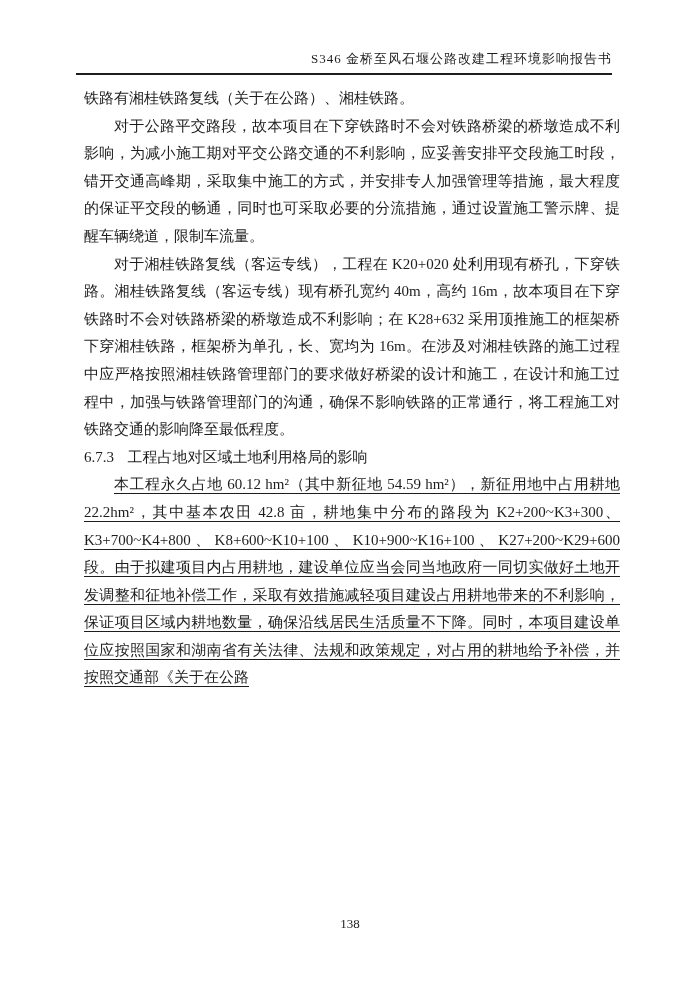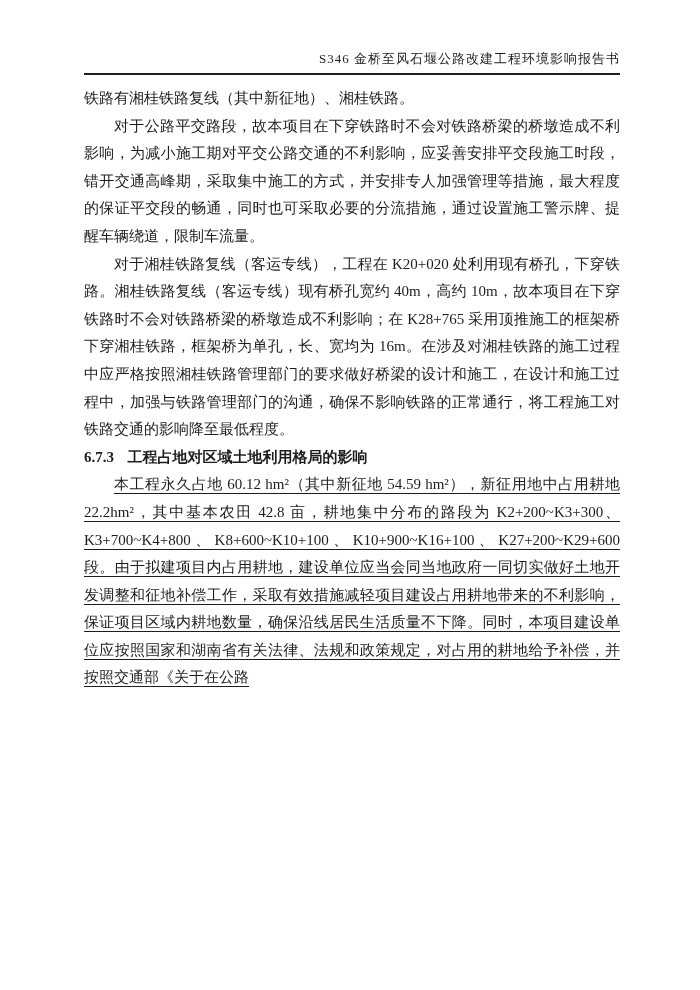--- a/index.html
+++ b/index.html
@@ -13,21 +13,21 @@
     height: 990px;
     margin: 0 auto;
     background: #ffffff;
     font-family: "Liberation Serif", "DejaVu Serif", serif;
     color: #1d1d1f;
     overflow: hidden;
   }
   .header {
     position: absolute;
     top: 50px;
-    left: 84px;
+    left: 76px;
     width: 536px;
     text-align: right;
     font-size: 13px;
     letter-spacing: 1px;
     padding-bottom: 5px;
     border-bottom: 2px solid #1d1d1f;
     white-space: nowrap;
   }
   .doc-body {
     position: absolute;
@@ -45,21 +45,20 @@
   .para.indent {
     text-indent: 2em;
   }
   .para.underlined {
     text-decoration: underline;
     text-decoration-thickness: 1px;
     text-underline-offset: 4px;
   }
   .heading {
     text-align: left;
-    font-weight: bold;
   }
   .heading .h-num {
     margin-right: 0.9em;
   }
   .footer {
     position: absolute;
     top: 916px;
     left: 0;
     width: 700px;
     text-align: center;
@@ -68,20 +67,23 @@
 </style>
 </head>
 <body>
 
 <div class="page">
   <div class="header">
     <span>S346 金桥至风石堰公路改建工程环境影响报告书</span>
   </div>
 
   <div class="doc-body" id="doc-body">
-      <p class="para">铁路有湘桂铁路复线（其中新征地）、湘桂铁路。</p>
+      <p class="para">铁路有湘桂铁路复线（关于在公路）、湘桂铁路。</p>
       <p class="para indent">对于公路平交路段，故本项目在下穿铁路时不会对铁路桥梁的桥墩造成不利影响，为减小施工期对平交公路交通的不利影响，应妥善安排平交段施工时段，错开交通高峰期，采取集中施工的方式，并安排专人加强管理等措施，最大程度的保证平交段的畅通，同时也可采取必要的分流措施，通过设置施工警示牌、提醒车辆绕道，限制车流量。</p>
-      <p class="para indent">对于湘桂铁路复线（客运专线），工程在 K20+020 处利用现有桥孔，下穿铁路。湘桂铁路复线（客运专线）现有桥孔宽约 40m，高约 10m，故本项目在下穿铁路时不会对铁路桥梁的桥墩造成不利影响；在 K28+765 采用顶推施工的框架桥下穿湘桂铁路，框架桥为单孔，长、宽均为 16m。在涉及对湘桂铁路的施工过程中应严格按照湘桂铁路管理部门的要求做好桥梁的设计和施工，在设计和施工过程中，加强与铁路管理部门的沟通，确保不影响铁路的正常通行，将工程施工对铁路交通的影响降至最低程度。</p>
+      <p class="para indent">对于湘桂铁路复线（客运专线），工程在 K20+020 处利用现有桥孔，下穿铁路。湘桂铁路复线（客运专线）现有桥孔宽约 40m，高约 16m，故本项目在下穿铁路时不会对铁路桥梁的桥墩造成不利影响；在 K28+632 采用顶推施工的框架桥下穿湘桂铁路，框架桥为单孔，长、宽均为 16m。在涉及对湘桂铁路的施工过程中应严格按照湘桂铁路管理部门的要求做好桥梁的设计和施工，在设计和施工过程中，加强与铁路管理部门的沟通，确保不影响铁路的正常通行，将工程施工对铁路交通的影响降至最低程度。</p>
       <p class="heading"><span class="h-num">6.7.3</span><span class="h-title">工程占地对区域土地利用格局的影响</span></p>
       <p class="para indent underlined">本工程永久占地 60.12 hm²（其中新征地 54.59 hm²），新征用地中占用耕地 22.2hm²，其中基本农田 42.8 亩，耕地集中分布的路段为 K2+200~K3+300、K3+700~K4+800、K8+600~K10+100、K10+900~K16+100、K27+200~K29+600 段。由于拟建项目内占用耕地，建设单位应当会同当地政府一同切实做好土地开发调整和征地补偿工作，采取有效措施减轻项目建设占用耕地带来的不利影响，保证项目区域内耕地数量，确保沿线居民生活质量不下降。同时，本项目建设单位应按照国家和湖南省有关法律、法规和政策规定，对占用的耕地给予补偿，并按照交通部《关于在公路</p>
     </div>
 
+  <div class="footer">
+    <span>138</span>
+  </div>
 </div>
 
 </body></html>

